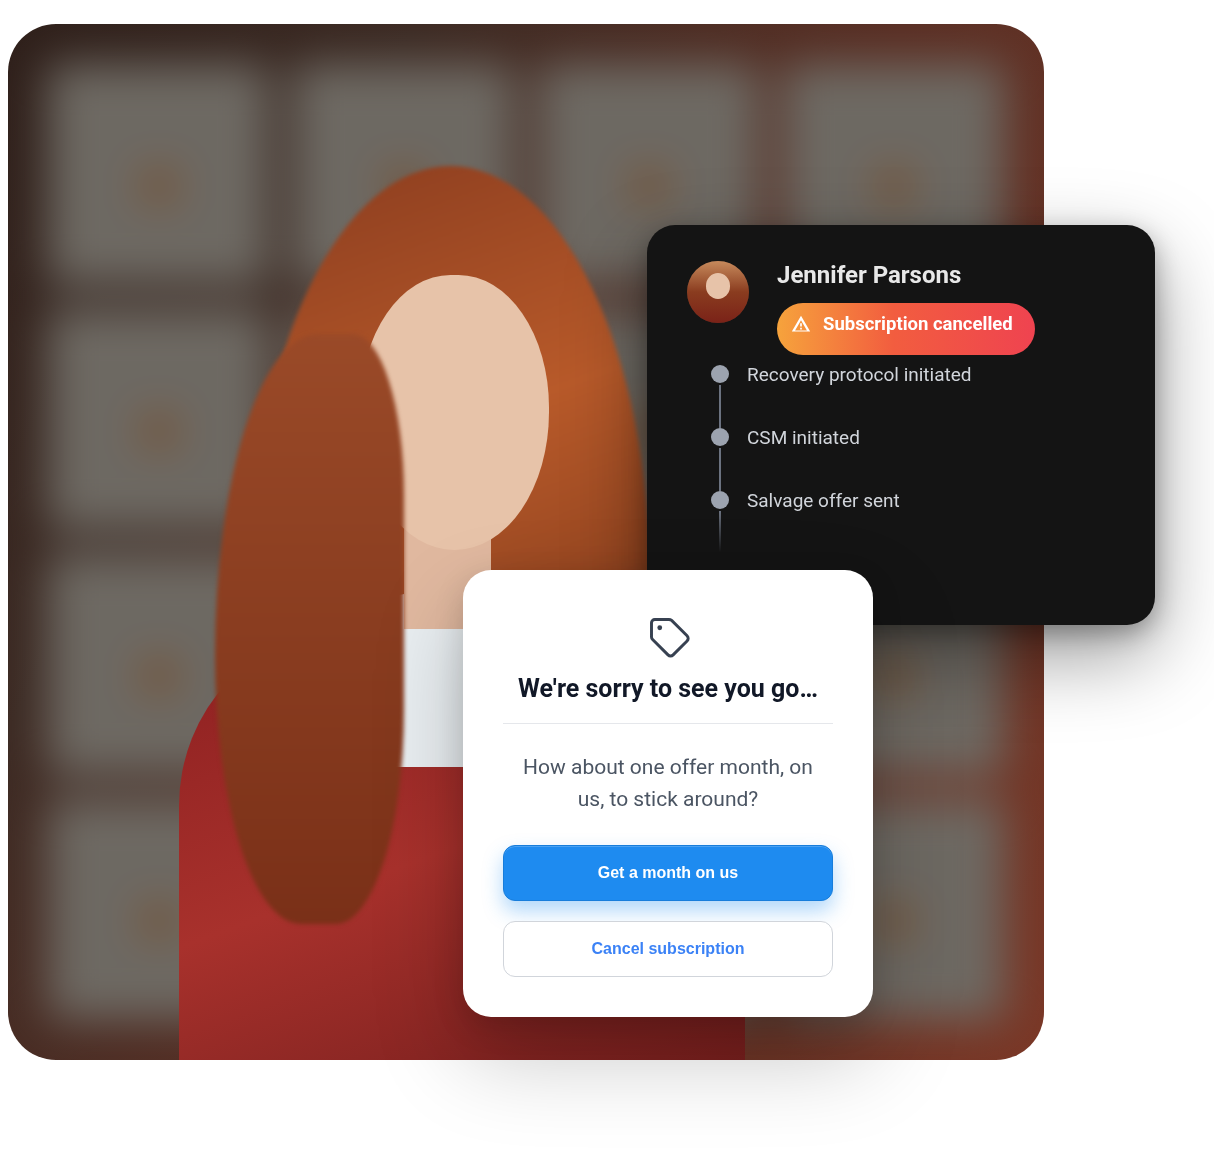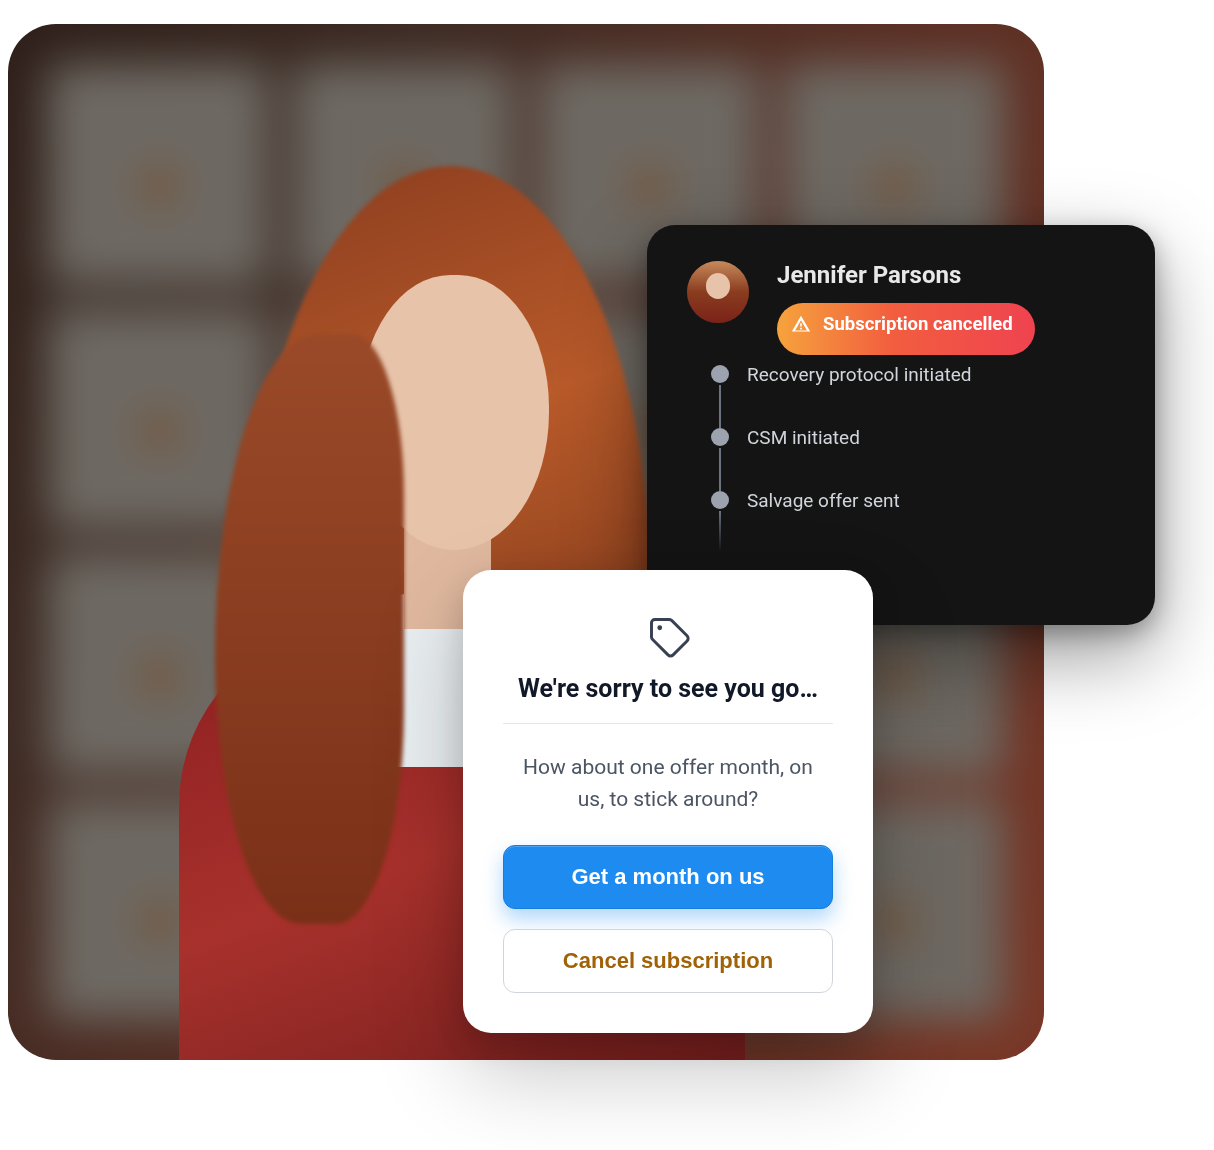--- a/index.html
+++ b/index.html
@@ -250,35 +250,35 @@
     color: #4b5563;
     line-height: 1.5;
     margin-bottom: 30px;
     padding: 0 10px;
   }
   .btn {
     display: block;
     width: 100%;
     padding: 18px 20px;
     border-radius: 12px;
-    font-size: 22px;
+    font-size: 16px;
     font-weight: 700;
     cursor: pointer;
     transition: filter .15s;
   }
   .btn-primary {
     background: #1e8bf0;
     color: #fff;
     border: 1px solid #177ddb;
     box-shadow: 0 10px 20px rgba(30,139,240,0.35), inset 0 1px 0 rgba(255,255,255,0.2);
     margin-bottom: 20px;
   }
   .btn-secondary {
     background: #fff;
-    color: #a16207;
+    color: #3b82f6;
     border: 1.5px solid #d1d5db;
   }
 </style>
 </head>
 <body>
 
 <div class="bg-photo">
   <div class="shelves">
     <div class="box"></div>
       <div class="box"></div>

